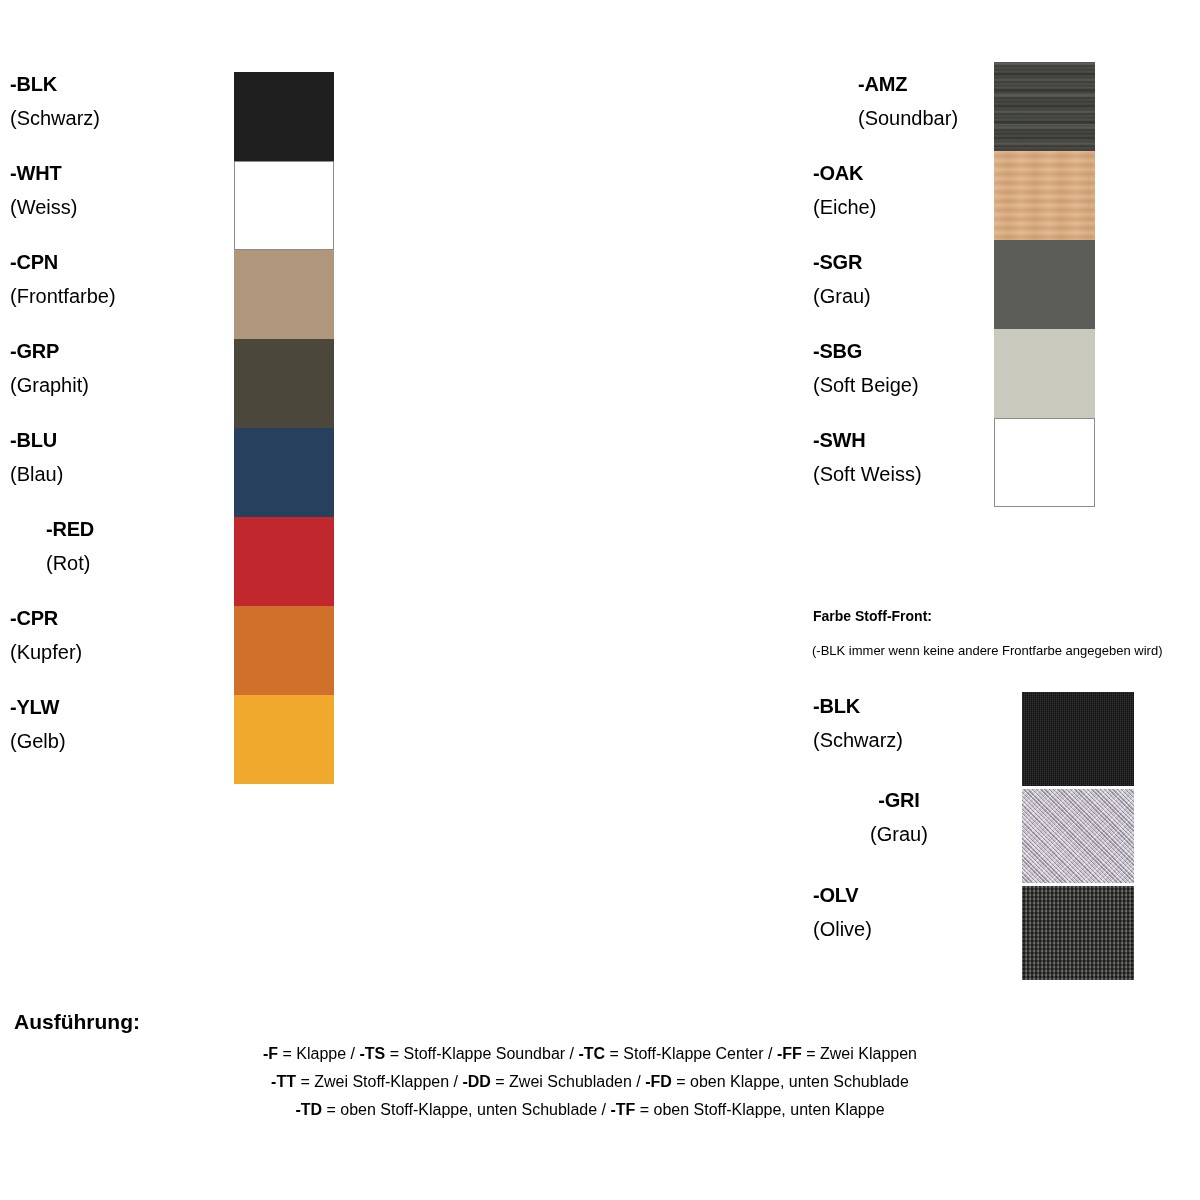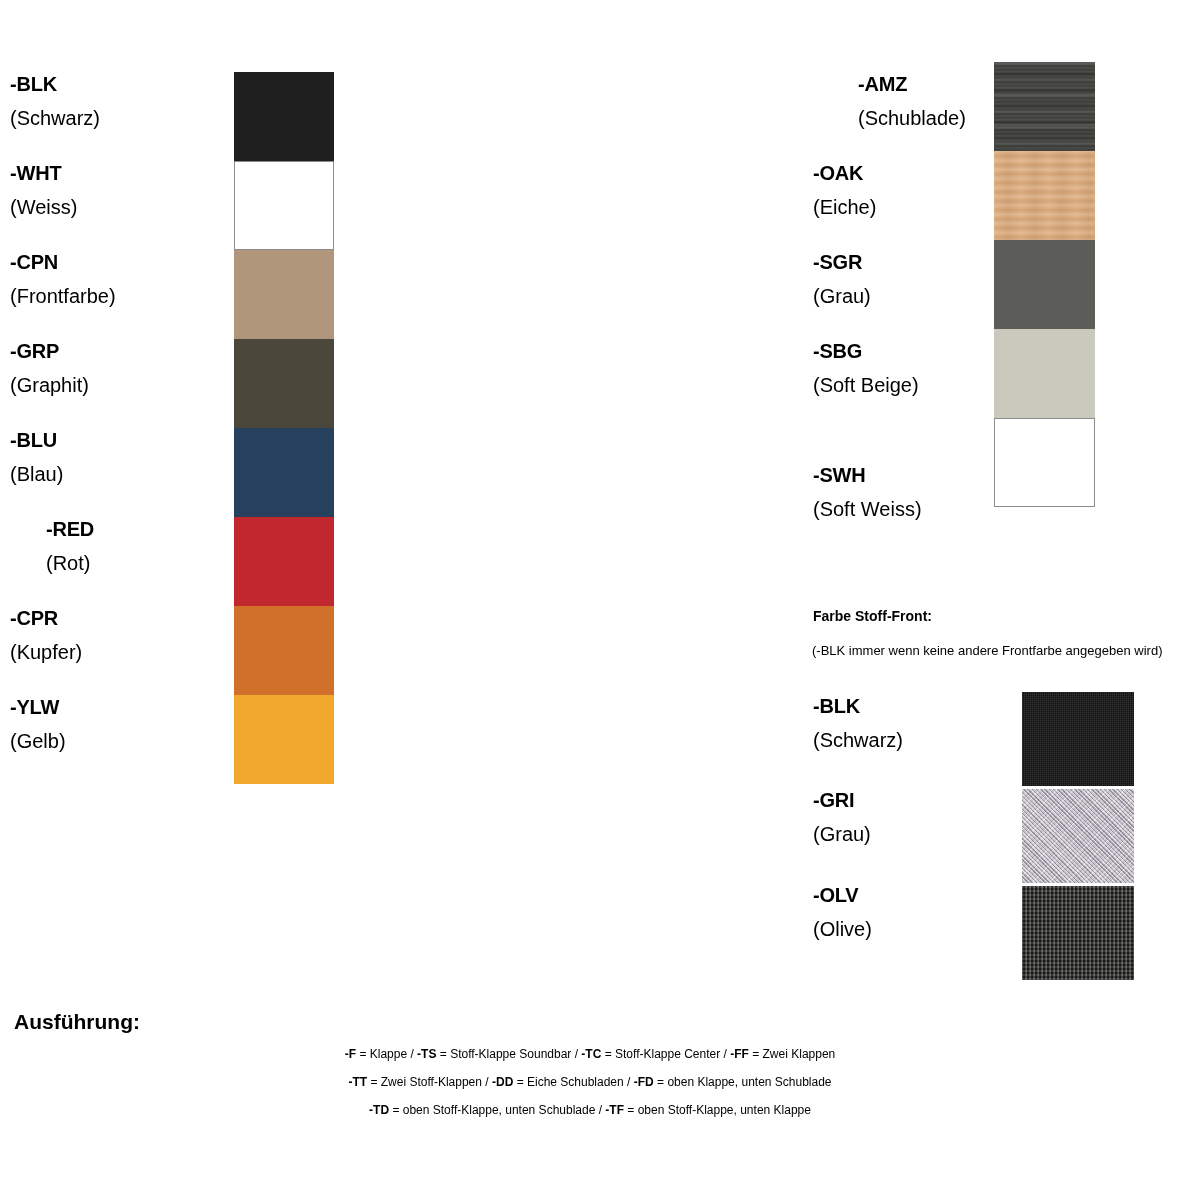--- a/index.html
+++ b/index.html
@@ -176,21 +176,21 @@
     text-align: right;
   }
   #ausfuehrung-lines {
     position: absolute;
     left: 0;
     top: 1040px;
     width: 1180px;
     text-align: center;
   }
   #ausfuehrung-lines .line {
-    font-size: 12px;
+    font-size: 16px;
     line-height: 28px;
     white-space: nowrap;
   }
   #ausfuehrung-lines .line b { font-weight: bold; }
 </style>
 </head>
 <body>
 
 <div id="lacquer-labels">
     <div class="swatch-label" style="left: 10px; top: 74px;">
@@ -234,35 +234,35 @@
     <div class="swatch" title="-GRP (Graphit)" style="background: rgb(75, 71, 58);"></div>
     <div class="swatch" title="-BLU (Blau)" style="background: rgb(38, 64, 94);"></div>
     <div class="swatch" title="-RED (Rot)" style="background: rgb(193, 40, 45);"></div>
     <div class="swatch" title="-CPR (Kupfer)" style="background: rgb(209, 112, 42);"></div>
     <div class="swatch" title="-YLW (Gelb)" style="background: rgb(240, 169, 44);"></div>
   </div>
 
 <div id="decor-labels">
     <div class="swatch-label" style="left: 813px; top: 74px; margin-left: 45px;">
       <div class="code">-AMZ</div>
-      <div class="german">(Schublade)</div>
+      <div class="german">(Soundbar)</div>
     </div>
     <div class="swatch-label" style="left: 813px; top: 163px;">
       <div class="code">-OAK</div>
       <div class="german">(Eiche)</div>
     </div>
     <div class="swatch-label" style="left: 813px; top: 252px;">
       <div class="code">-SGR</div>
       <div class="german">(Grau)</div>
     </div>
     <div class="swatch-label" style="left: 813px; top: 341px;">
       <div class="code">-SBG</div>
       <div class="german">(Soft Beige)</div>
     </div>
-    <div class="swatch-label" style="left: 813px; top: 430px; margin-top: 35px;">
+    <div class="swatch-label" style="left: 813px; top: 430px;">
       <div class="code">-SWH</div>
       <div class="german">(Soft Weiss)</div>
     </div>
   </div>
 
 <div class="swatch-col" id="col-decor">
     <div class="swatch tex-amz" title="-AMZ (Amazonas)" style="background: rgb(58, 59, 54);"></div>
     <div class="swatch tex-oak" title="-OAK (Eiche)" style="background: rgb(220, 171, 124);"></div>
     <div class="swatch" title="-SGR (Grau)" style="background: rgb(92, 93, 88);"></div>
     <div class="swatch" title="-SBG (Soft Beige)" style="background: rgb(201, 201, 189);"></div>
@@ -270,33 +270,33 @@
   </div>
 
 <div id="fabric-heading">Farbe Stoff-Front:</div>
 <div id="fabric-note">(-BLK immer wenn keine andere Frontfarbe angegeben wird)</div>
 
 <div id="fabric-labels">
     <div class="swatch-label" style="left: 813px; top: 696px;">
       <div class="code">-BLK</div>
       <div class="german">(Schwarz)</div>
     </div>
-    <div class="swatch-label" style="left: 813px; top: 790px;">
+    <div class="swatch-label" style="left: 784px; top: 790px; text-align: center;">
       <div class="code">-GRI</div>
       <div class="german">(Grau)</div>
     </div>
     <div class="swatch-label" style="left: 813px; top: 885px;">
       <div class="code">-OLV</div>
       <div class="german">(Olive)</div>
     </div>
   </div>
 <div class="swatch-col" id="col-fabric">
     <div class="swatch tex-weave-dark" title="-BLK (Schwarz)" style="background: rgb(28, 28, 28);"></div>
     <div class="swatch tex-speckle" title="-GRI (Grau)" style="background: rgb(181, 174, 187);"></div>
     <div class="swatch tex-rib" title="-OLV (Olive)" style="background: rgb(58, 58, 56);"></div>
   </div>
 
 <div id="ausfuehrung-heading">Ausführung:</div>
 <div id="ausfuehrung-lines">
     <div class="line"><b>-F</b><span> = Klappe / </span><b>-TS</b><span> = Stoff-Klappe Soundbar / </span><b>-TC</b><span> = Stoff-Klappe Center / </span><b>-FF</b><span> = Zwei Klappen</span></div>
-    <div class="line"><b>-TT</b><span> = Zwei Stoff-Klappen / </span><b>-DD</b><span> = Eiche Schubladen / </span><b>-FD</b><span> = oben Klappe, unten Schublade</span></div>
+    <div class="line"><b>-TT</b><span> = Zwei Stoff-Klappen / </span><b>-DD</b><span> = Zwei Schubladen / </span><b>-FD</b><span> = oben Klappe, unten Schublade</span></div>
     <div class="line"><b>-TD</b><span> = oben Stoff-Klappe, unten Schublade / </span><b>-TF</b><span> = oben Stoff-Klappe, unten Klappe</span></div>
   </div>
 
 </body></html>

